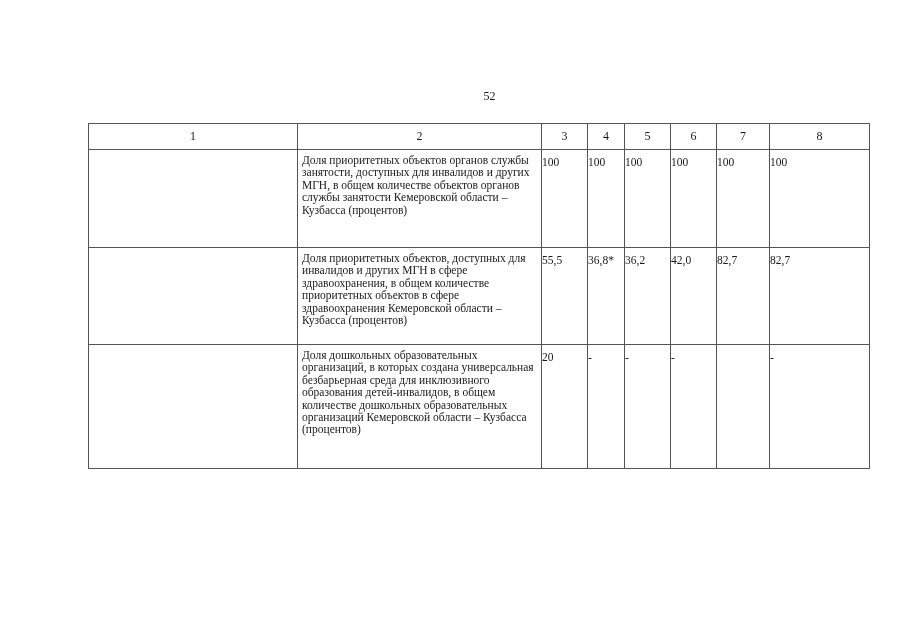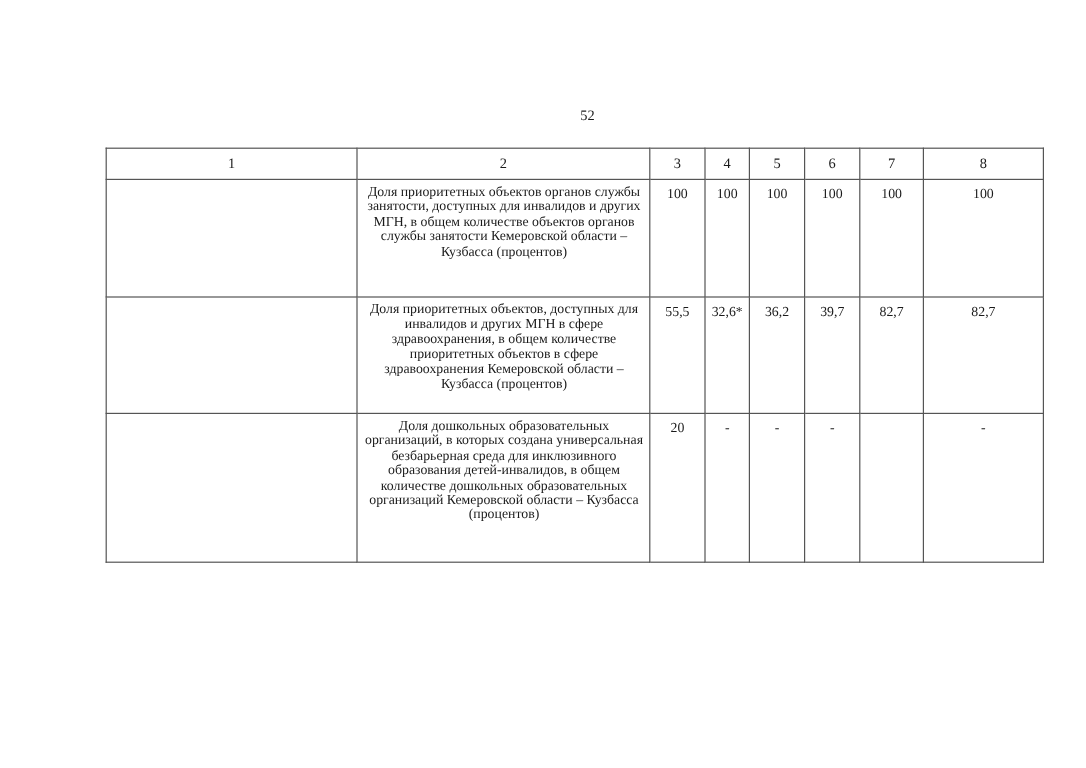--- a/index.html
+++ b/index.html
@@ -41,24 +41,23 @@
       padding: 0;
     }
     table.doc-table tr.header-row td {
       height: 25px;
       vertical-align: middle;
       text-align: center;
       font-size: 12px;
     }
     .desc-cell {
       padding: 4px 3px 0 4px !important;
-      text-align: center;
+      text-align: left;
     }
     .val-cell {
-      text-align: center;
       padding-top: 6px !important;
     }
     tr.row-1 td { height: 91px; }
     tr.row-2 td { height: 90px; }
     tr.row-3 td { height: 117px; font-family: Liberation Serif, serif; }
   </style>
 </head>
 <body>
 
 <div class="page-number">52</div>
@@ -92,23 +91,23 @@
     <td class="val-cell">100</td>
     <td class="val-cell">100</td>
     <td class="val-cell">100</td>
     <td class="val-cell">100</td>
     <td class="val-cell">100</td>
   </tr>
   <tr class="row-2">
     <td></td>
     <td class="desc-cell">Доля приоритетных объектов, доступных для инвалидов и других МГН в сфере здравоохранения, в общем количестве приоритетных объектов в сфере здравоохранения Кемеровской области – Кузбасса (процентов)</td>
     <td class="val-cell">55,5</td>
-    <td class="val-cell">32,6*</td>
+    <td class="val-cell">36,8*</td>
     <td class="val-cell">36,2</td>
-    <td class="val-cell">39,7</td>
+    <td class="val-cell">42,0</td>
     <td class="val-cell">82,7</td>
     <td class="val-cell">82,7</td>
   </tr>
   <tr class="row-3">
     <td></td>
     <td class="desc-cell">Доля дошкольных образовательных организаций, в которых создана универсальная безбарьерная среда для инклюзивного образования детей-инвалидов, в общем количестве дошкольных образовательных организаций Кемеровской области – Кузбасса (процентов)</td>
     <td class="val-cell">20</td>
     <td class="val-cell">-</td>
     <td class="val-cell">-</td>
     <td class="val-cell">-</td>

